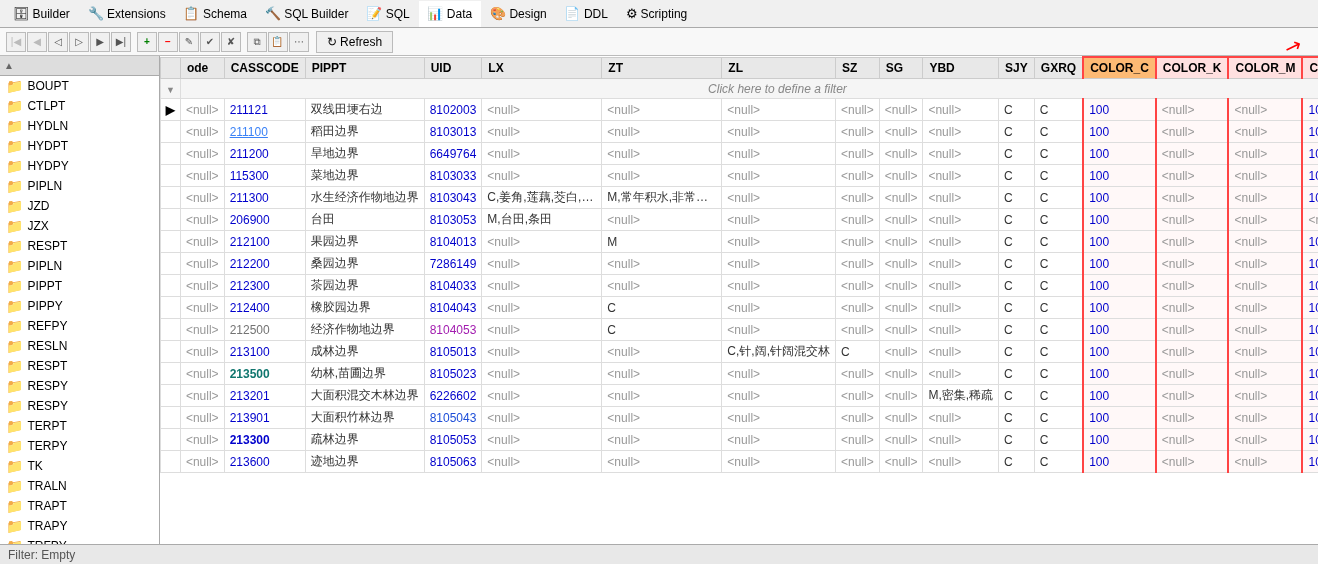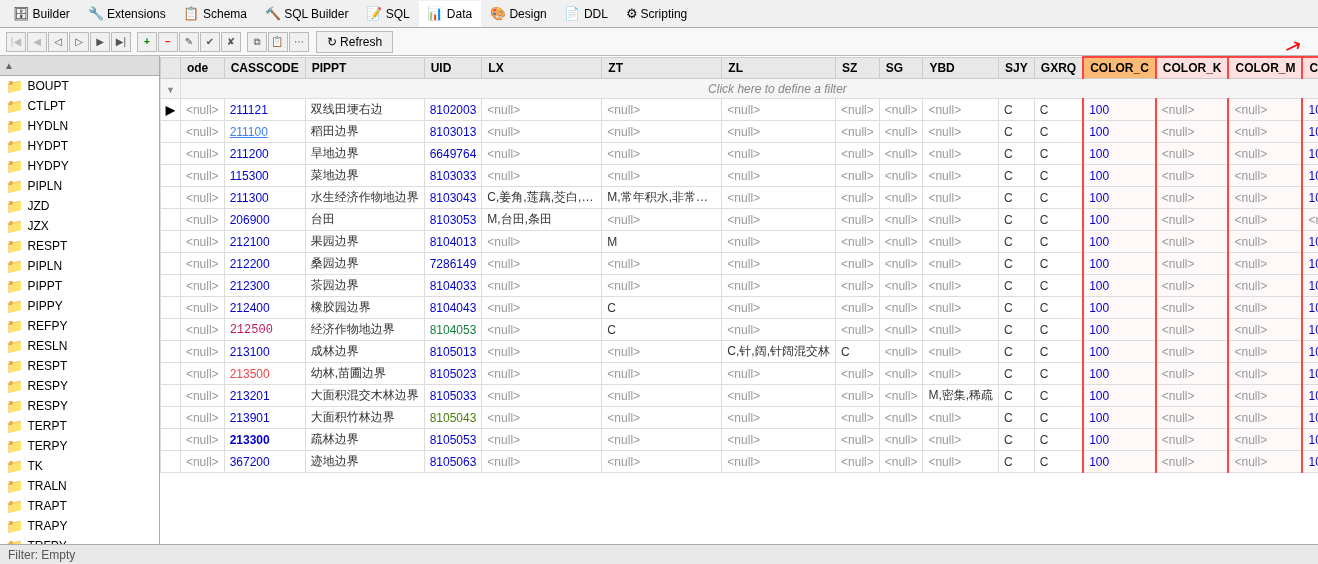--- a/index.html
+++ b/index.html
@@ -536,23 +536,23 @@
             <td>C</td>
             <td>C</td>
             <td style="color: rgb(0, 0, 204); border-left: 2px solid rgb(255, 68, 68); border-right: 2px solid rgb(255, 68, 68); background: rgb(255, 248, 248);">100</td>
             <td style="color: rgb(153, 153, 153); border-left: 2px solid rgb(255, 68, 68); border-right: 2px solid rgb(255, 68, 68); background: rgb(255, 248, 248);">&lt;null&gt;</td>
             <td style="color: rgb(153, 153, 153); border-left: 2px solid rgb(255, 68, 68); border-right: 2px solid rgb(255, 68, 68); background: rgb(255, 248, 248);">&lt;null&gt;</td>
             <td style="color: rgb(0, 0, 204); border-left: 2px solid rgb(255, 68, 68); border-right: 2px solid rgb(255, 68, 68); background: rgb(255, 248, 248);">100</td>
           </tr>
           <tr>
             <td class="row-indicator"></td>
             <td style="color: rgb(153, 153, 153);">&lt;null&gt;</td>
-            <td style="color: #be185d; font-family: Liberation Mono, monospace;">212500</td>
+            <td style="color: #737373;">212500</td>
             <td>经济作物地边界</td>
-            <td style="color: #15803d; text-align: right;">8104053</td>
+            <td style="color: #a21caf; text-align: right;">8104053</td>
             <td style="color: rgb(153, 153, 153);">&lt;null&gt;</td>
             <td>C</td>
             <td style="color: rgb(153, 153, 153);">&lt;null&gt;</td>
             <td style="color: rgb(153, 153, 153);">&lt;null&gt;</td>
             <td style="color: rgb(153, 153, 153);">&lt;null&gt;</td>
             <td style="color: rgb(153, 153, 153);">&lt;null&gt;</td>
             <td>C</td>
             <td>C</td>
             <td style="color: rgb(0, 0, 204); border-left: 2px solid rgb(255, 68, 68); border-right: 2px solid rgb(255, 68, 68); background: rgb(255, 248, 248);">100</td>
             <td style="color: rgb(153, 153, 153); border-left: 2px solid rgb(255, 68, 68); border-right: 2px solid rgb(255, 68, 68); background: rgb(255, 248, 248);">&lt;null&gt;</td>
@@ -574,61 +574,61 @@
             <td>C</td>
             <td>C</td>
             <td style="color: rgb(0, 0, 204); border-left: 2px solid rgb(255, 68, 68); border-right: 2px solid rgb(255, 68, 68); background: rgb(255, 248, 248);">100</td>
             <td style="color: rgb(153, 153, 153); border-left: 2px solid rgb(255, 68, 68); border-right: 2px solid rgb(255, 68, 68); background: rgb(255, 248, 248);">&lt;null&gt;</td>
             <td style="color: rgb(153, 153, 153); border-left: 2px solid rgb(255, 68, 68); border-right: 2px solid rgb(255, 68, 68); background: rgb(255, 248, 248);">&lt;null&gt;</td>
             <td style="color: rgb(0, 0, 204); border-left: 2px solid rgb(255, 68, 68); border-right: 2px solid rgb(255, 68, 68); background: rgb(255, 248, 248);">100</td>
           </tr>
           <tr>
             <td class="row-indicator"></td>
             <td style="color: rgb(153, 153, 153);">&lt;null&gt;</td>
-            <td style="color: #ef4444;">213500</td>
+            <td style="color: #0f766e; font-weight: bold;">213500</td>
             <td>幼林,苗圃边界</td>
             <td style="color: rgb(0, 0, 204);">8105023</td>
             <td style="color: rgb(153, 153, 153);">&lt;null&gt;</td>
             <td style="color: rgb(153, 153, 153);">&lt;null&gt;</td>
             <td style="color: rgb(153, 153, 153);">&lt;null&gt;</td>
             <td style="color: rgb(153, 153, 153);">&lt;null&gt;</td>
             <td style="color: rgb(153, 153, 153);">&lt;null&gt;</td>
             <td style="color: rgb(153, 153, 153);">&lt;null&gt;</td>
             <td>C</td>
             <td>C</td>
             <td style="color: rgb(0, 0, 204); border-left: 2px solid rgb(255, 68, 68); border-right: 2px solid rgb(255, 68, 68); background: rgb(255, 248, 248);">100</td>
             <td style="color: rgb(153, 153, 153); border-left: 2px solid rgb(255, 68, 68); border-right: 2px solid rgb(255, 68, 68); background: rgb(255, 248, 248);">&lt;null&gt;</td>
             <td style="color: rgb(153, 153, 153); border-left: 2px solid rgb(255, 68, 68); border-right: 2px solid rgb(255, 68, 68); background: rgb(255, 248, 248);">&lt;null&gt;</td>
             <td style="color: rgb(0, 0, 204); border-left: 2px solid rgb(255, 68, 68); border-right: 2px solid rgb(255, 68, 68); background: rgb(255, 248, 248);">100</td>
           </tr>
           <tr>
             <td class="row-indicator"></td>
             <td style="color: rgb(153, 153, 153);">&lt;null&gt;</td>
             <td style="color: rgb(0, 0, 204);">213201</td>
             <td>大面积混交木林边界</td>
-            <td style="color: rgb(0, 0, 204);">8105033</td>
+            <td style="color: rgb(0, 0, 204);">6226602</td>
             <td style="color: rgb(153, 153, 153);">&lt;null&gt;</td>
             <td style="color: rgb(153, 153, 153);">&lt;null&gt;</td>
             <td style="color: rgb(153, 153, 153);">&lt;null&gt;</td>
             <td style="color: rgb(153, 153, 153);">&lt;null&gt;</td>
             <td style="color: rgb(153, 153, 153);">&lt;null&gt;</td>
             <td>M,密集,稀疏</td>
             <td>C</td>
             <td>C</td>
             <td style="color: rgb(0, 0, 204); border-left: 2px solid rgb(255, 68, 68); border-right: 2px solid rgb(255, 68, 68); background: rgb(255, 248, 248);">100</td>
             <td style="color: rgb(153, 153, 153); border-left: 2px solid rgb(255, 68, 68); border-right: 2px solid rgb(255, 68, 68); background: rgb(255, 248, 248);">&lt;null&gt;</td>
             <td style="color: rgb(153, 153, 153); border-left: 2px solid rgb(255, 68, 68); border-right: 2px solid rgb(255, 68, 68); background: rgb(255, 248, 248);">&lt;null&gt;</td>
             <td style="color: rgb(0, 0, 204); border-left: 2px solid rgb(255, 68, 68); border-right: 2px solid rgb(255, 68, 68); background: rgb(255, 248, 248);">100</td>
           </tr>
           <tr>
             <td class="row-indicator"></td>
             <td style="color: rgb(153, 153, 153);">&lt;null&gt;</td>
             <td style="color: rgb(0, 0, 204);">213901</td>
             <td>大面积竹林边界</td>
-            <td style="color: #4d7c0f;">8105043</td>
+            <td style="color: #1d4ed8;">8105043</td>
             <td style="color: rgb(153, 153, 153);">&lt;null&gt;</td>
             <td style="color: rgb(153, 153, 153);">&lt;null&gt;</td>
             <td style="color: rgb(153, 153, 153);">&lt;null&gt;</td>
             <td style="color: rgb(153, 153, 153);">&lt;null&gt;</td>
             <td style="color: rgb(153, 153, 153);">&lt;null&gt;</td>
             <td style="color: rgb(153, 153, 153);">&lt;null&gt;</td>
             <td>C</td>
             <td>C</td>
             <td style="color: rgb(0, 0, 204); border-left: 2px solid rgb(255, 68, 68); border-right: 2px solid rgb(255, 68, 68); background: rgb(255, 248, 248);">100</td>
             <td style="color: rgb(153, 153, 153); border-left: 2px solid rgb(255, 68, 68); border-right: 2px solid rgb(255, 68, 68); background: rgb(255, 248, 248);">&lt;null&gt;</td>
@@ -650,21 +650,21 @@
             <td>C</td>
             <td>C</td>
             <td style="color: rgb(0, 0, 204); border-left: 2px solid rgb(255, 68, 68); border-right: 2px solid rgb(255, 68, 68); background: rgb(255, 248, 248);">100</td>
             <td style="color: rgb(153, 153, 153); border-left: 2px solid rgb(255, 68, 68); border-right: 2px solid rgb(255, 68, 68); background: rgb(255, 248, 248);">&lt;null&gt;</td>
             <td style="color: rgb(153, 153, 153); border-left: 2px solid rgb(255, 68, 68); border-right: 2px solid rgb(255, 68, 68); background: rgb(255, 248, 248);">&lt;null&gt;</td>
             <td style="color: rgb(0, 0, 204); border-left: 2px solid rgb(255, 68, 68); border-right: 2px solid rgb(255, 68, 68); background: rgb(255, 248, 248);">100</td>
           </tr>
           <tr>
             <td class="row-indicator"></td>
             <td style="color: rgb(153, 153, 153);">&lt;null&gt;</td>
-            <td style="color: rgb(0, 0, 204);">367200</td>
+            <td style="color: rgb(0, 0, 204);">213600</td>
             <td>迹地边界</td>
             <td style="color: rgb(0, 0, 204);">8105063</td>
             <td style="color: rgb(153, 153, 153);">&lt;null&gt;</td>
             <td style="color: rgb(153, 153, 153);">&lt;null&gt;</td>
             <td style="color: rgb(153, 153, 153);">&lt;null&gt;</td>
             <td style="color: rgb(153, 153, 153);">&lt;null&gt;</td>
             <td style="color: rgb(153, 153, 153);">&lt;null&gt;</td>
             <td style="color: rgb(153, 153, 153);">&lt;null&gt;</td>
             <td>C</td>
             <td>C</td>

